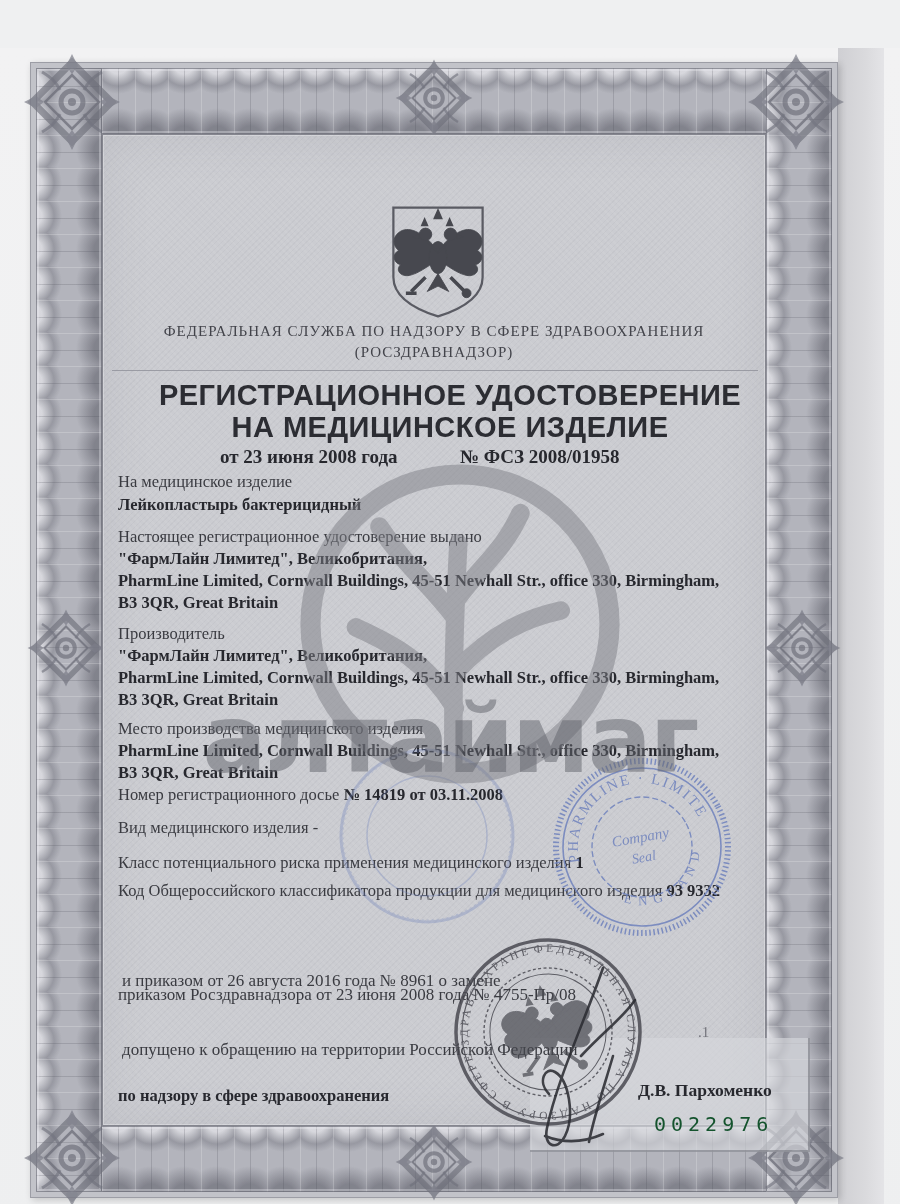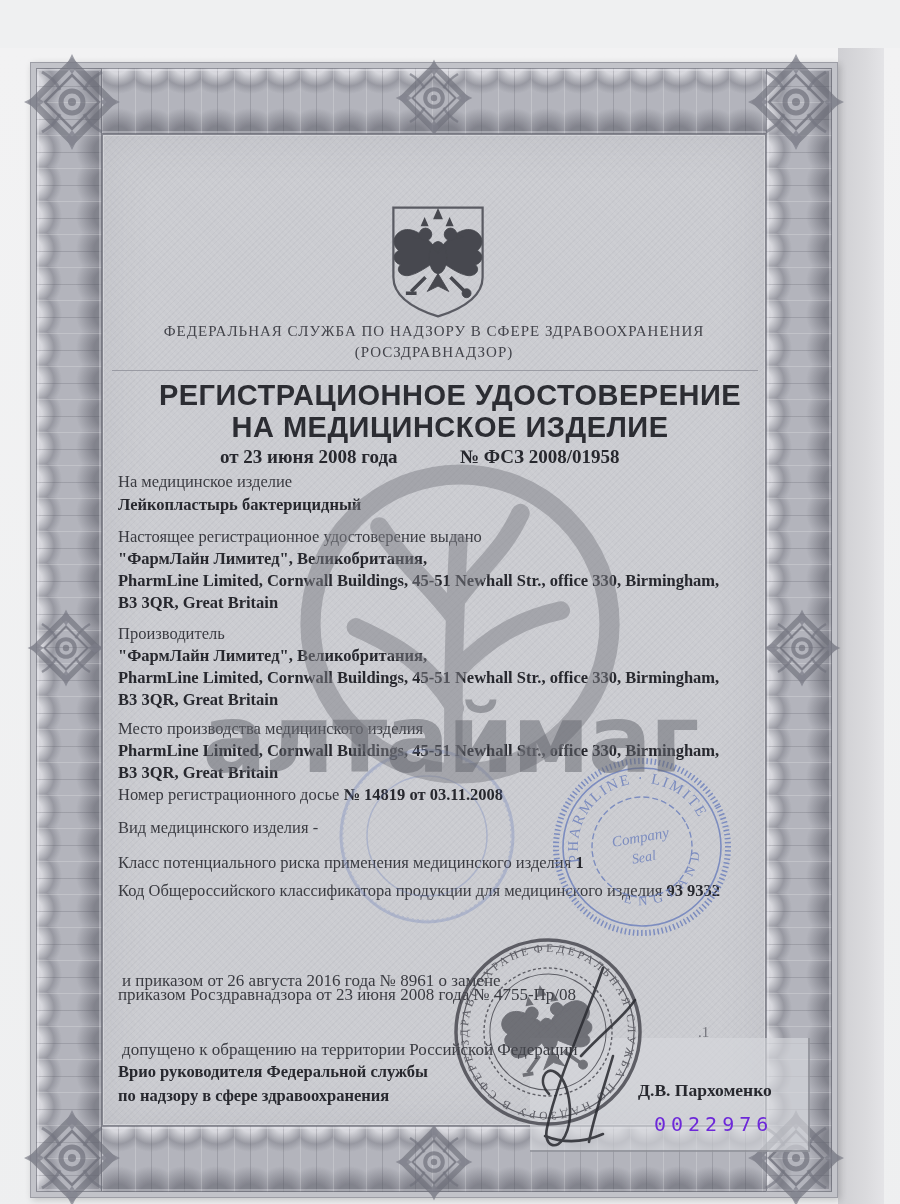--- a/index.html
+++ b/index.html
@@ -37,21 +37,21 @@
   .abs{position:absolute;}
   .ctr{left:72px;right:72px;text-align:center;}
   .ink{color:#3a3b41;}
   .b{font-weight:bold;color:#27282e;}
   .agency{font-size:15px;letter-spacing:1px;color:#43444b;}
   .hrule{position:absolute;left:82px;right:80px;border-top:1px solid #8f9098;opacity:.8;}
   .title{font-family:"Liberation Sans",sans-serif;font-weight:bold;font-size:29px;letter-spacing:.5px;color:#2c2d33;padding-left:32px;}
   .dateline{font-size:19px;}
   .line{left:88px;font-size:16.5px;white-space:nowrap;}
   .order{font-size:17px;}
-  .serial{font-family:"DejaVu Sans Mono",monospace;font-size:20px;letter-spacing:5px;color:#6d28d9;}
+  .serial{font-family:"DejaVu Sans Mono",monospace;font-size:20px;letter-spacing:5px;color:#14532d;}
 
   .patch{position:absolute;left:500px;top:976px;width:278px;height:112px;background:rgba(214,215,220,.65);
     border-right:2px solid rgba(92,93,102,.45);border-bottom:2px solid rgba(92,93,102,.45);}
 
   .wm{pointer-events:none;}
   .wm-brand{left:150px;top:622px;width:540px;text-align:center;font-family:"DejaVu Sans",sans-serif;
     font-weight:bold;font-size:95px;letter-spacing:-2px;color:rgba(100,102,109,.52);}
   .wm-tag{left:150px;top:736px;width:540px;text-align:center;font-family:"DejaVu Sans",sans-serif;
     font-size:34px;letter-spacing:2px;color:rgba(118,120,127,.46);}
   .stray{font-size:15px;color:rgba(70,71,80,.65);}
@@ -163,21 +163,20 @@
 
     <div class="abs line ink" style="top:756px">Вид медицинского изделия -</div>
 
     <div class="abs line ink" style="top:791px"><span>Класс потенциального риска применения медицинского изделия </span><span class="b">1</span></div>
 
     <div class="abs line ink" style="top:819px"><span>Код Общероссийского классификатора продукции для медицинского изделия </span><span class="b">93 9332</span></div>
 
     <div class="abs line order ink" style="top:923px">приказом Росздравнадзора от 23 июня 2008 года № 4755-Пр/08</div>
     <div class="abs line order ink" style="left:92px;top:909px">и приказом от 26 августа 2016 года № 8961 о замене</div>
     <div class="abs line order ink" style="left:92px;top:978px">допущено к обращению на территории Российской Федерации</div>
-    <div class="abs line b" style="top:1000px">Врио руководителя Федеральной службы</div>
     <div class="abs line b" style="top:1024px">по надзору в сфере здравоохранения</div>
     <div class="abs b" style="left:608px;top:1018px;font-size:17.5px">Д.В. Пархоменко</div>
     <div class="abs stray" style="left:668px;top:962px">.1</div>
     <div class="abs serial" style="left:624px;top:1050px">0022976</div>
 
     <svg class="abs" style="left:305px;top:682px;opacity:.32" width="184" height="184" viewBox="0 0 184 184">
       <g fill="none" stroke="#6d80bb">
         <circle cx="92" cy="92" r="86" stroke-width="3"></circle>
         <circle cx="92" cy="92" r="60" stroke-width="1.5"></circle>
         <circle cx="92" cy="92" r="84" stroke-width="1" stroke-dasharray="2 3"></circle>

